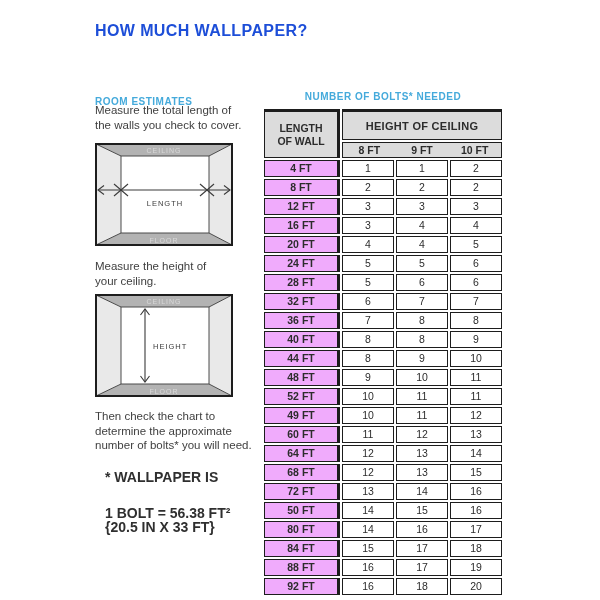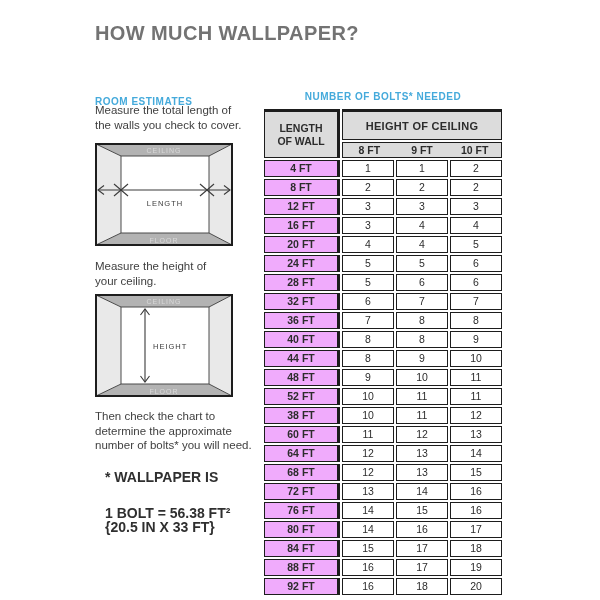--- a/index.html
+++ b/index.html
@@ -2,22 +2,22 @@
 <html><head>
 <meta charset="utf-8">
 <style>
   html,body { margin:0; padding:0; background:#ffffff; }
   .page {
     position:relative; width:600px; height:600px; background:#ffffff;
     font-family:"Liberation Sans", sans-serif; overflow:hidden;
   }
   .abs { position:absolute; margin:0; }
   h1.title {
-    left:95px; top:22px; font-size:20px; font-weight:bold;
-    color:#737373; letter-spacing:.4px;
+    left:95px; top:22px; font-size:16px; font-weight:bold;
+    color:#1d4ed8; letter-spacing:.4px;
   }
   .subhead {
     font-size:10px; font-weight:bold; color:#45aadb; letter-spacing:.5px;
   }
   .room-head { left:95px; top:96px; }
   .table-head { left:262px; top:85px; width:242px; text-align:center;margin-top:6px; }
   p.step {
     left:95px; width:180px; font-size:11.5px; line-height:14.5px;
     color:#3f3f3f; white-space:pre-line;
   }
@@ -231,21 +231,21 @@
             <td class="v">10</td>
             <td class="v">11</td>
           </tr>
           <tr>
             <td class="rl">52 FT</td>
             <td class="v">10</td>
             <td class="v">11</td>
             <td class="v">11</td>
           </tr>
           <tr>
-            <td class="rl">38 FT</td>
+            <td class="rl">49 FT</td>
             <td class="v">10</td>
             <td class="v">11</td>
             <td class="v">12</td>
           </tr>
           <tr>
             <td class="rl">60 FT</td>
             <td class="v">11</td>
             <td class="v">12</td>
             <td class="v">13</td>
           </tr>
@@ -261,21 +261,21 @@
             <td class="v">13</td>
             <td class="v">15</td>
           </tr>
           <tr>
             <td class="rl">72 FT</td>
             <td class="v">13</td>
             <td class="v">14</td>
             <td class="v">16</td>
           </tr>
           <tr>
-            <td class="rl">76 FT</td>
+            <td class="rl">50 FT</td>
             <td class="v">14</td>
             <td class="v">15</td>
             <td class="v">16</td>
           </tr>
           <tr>
             <td class="rl">80 FT</td>
             <td class="v">14</td>
             <td class="v">16</td>
             <td class="v">17</td>
           </tr>

